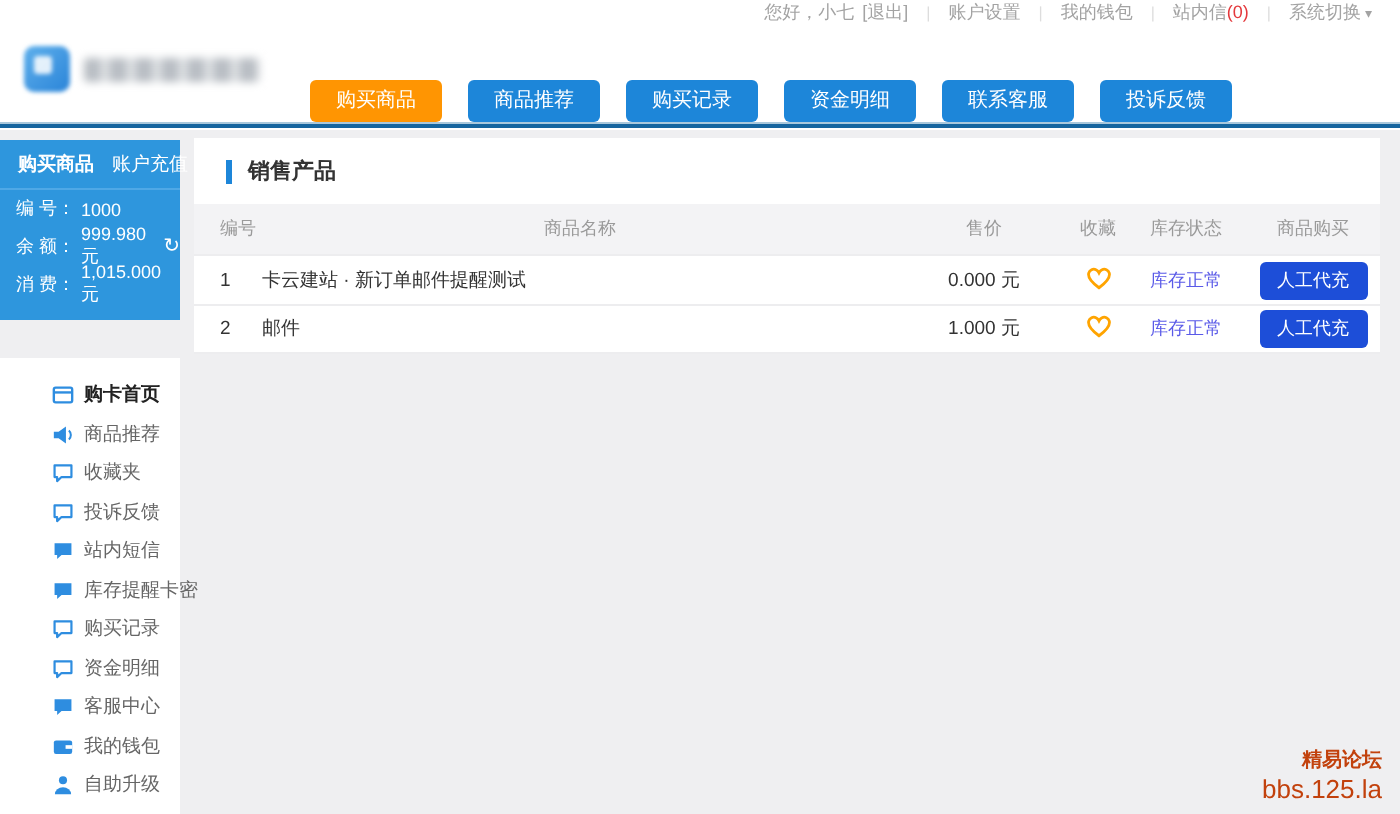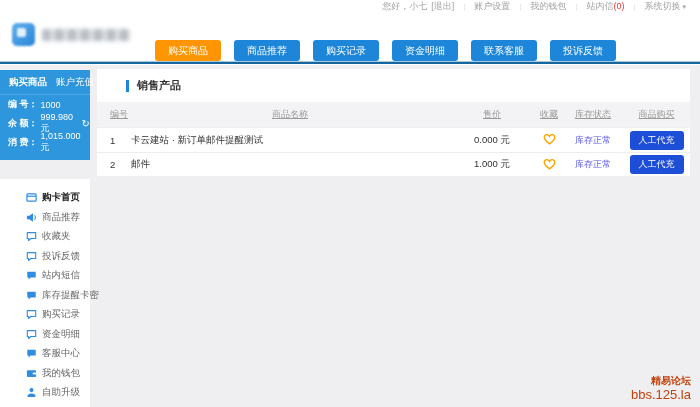--- a/index.html
+++ b/index.html
@@ -31,37 +31,37 @@
   
   .page { position:absolute; top:65px; left:0; right:0; bottom:0; background:#efeff1; }
 
   
   .side-panel { position:absolute; left:0; top:5px; width:90px; background:#2e96dd; color:#fff; padding-bottom:8px; }
   .side-tabs { display:flex; align-items:center; height:25px; padding:0 9px; gap:9px; border-bottom:1px solid #4fa8e6; }
   .side-tab { font-size:9.5px; color:#fff; cursor:pointer; white-space:nowrap; }
   .side-tab.active { font-weight:bold; }
   .info-row { display:flex; align-items:center; height:19px; padding-left:8px; font-size:9px; }
   .info-row:first-of-type { margin-top:4px; }
-  .info-label { margin-right:3px; white-space:nowrap;font-weight:bold; }
+  .info-label { margin-right:3px; white-space:nowrap; }
   .refresh-icon { margin-left:3px; font-size:10px; cursor:pointer; }
   .level-badge { background:#56ace8; padding:1px 5px; border-radius:2px; }
 
   
   .side-menu { position:absolute; left:0; top:114px; width:90px; bottom:0; background:#fff; padding-top:9px; }
   .menu-item { display:flex; align-items:center; height:19.5px; padding-left:26px; font-size:9.5px; color:#666; cursor:pointer; white-space:nowrap; }
   .menu-item.active { color:#222; font-weight:bold; }
   .mi { width:11px; height:11px; margin-right:5px; flex:none; }
   .mi svg { display:block; width:11px; height:11px; }
 
   
   .content-panel { position:absolute; left:97px; top:4px; width:593px; background:#fff; }
-  .panel-title { display:flex; align-items:center; height:33px; padding-left:29px; }
+  .panel-title { display:flex; align-items:center; height:33px; padding-left:16px; }
   .title-bar { width:3px; height:12px; background:#1d86d9; margin-right:8px; }
   .title-text { font-size:11px; font-weight:bold; color:#333; }
-  .thead { display:flex; align-items:center; height:25px; background:#f3f3f5; color:#9a9a9a; font-size:9px;text-decoration:underline; }
+  .thead { display:flex; align-items:center; height:25px; background:#f3f3f5; color:#9a9a9a; font-size:9px; }
   .trow { display:flex; align-items:center; height:25px; border-top:1px solid #ededef; font-size:9.5px; color:#333; background:#fff; }
   .c-no { width:34px; padding-left:13px; flex:none; }
   .c-name { flex:1; text-align:left; }
   .thead .c-name { text-align:center; }
   .c-price { width:86px; text-align:center; flex:none; }
   .c-fav { width:28px; text-align:center; flex:none; }
   .c-stock { width:60px; text-align:center; flex:none; }
   .c-buy { width:67px; text-align:center; flex:none; }
   .stock-link { color:#5a5ae8; font-size:9px; text-decoration:none; cursor:pointer; }
   .buy-btn { background:#1d4ed8; color:#fff; font-size:9px; padding:3px 9px; border-radius:3px; border:none; cursor:pointer; white-space:nowrap; }

